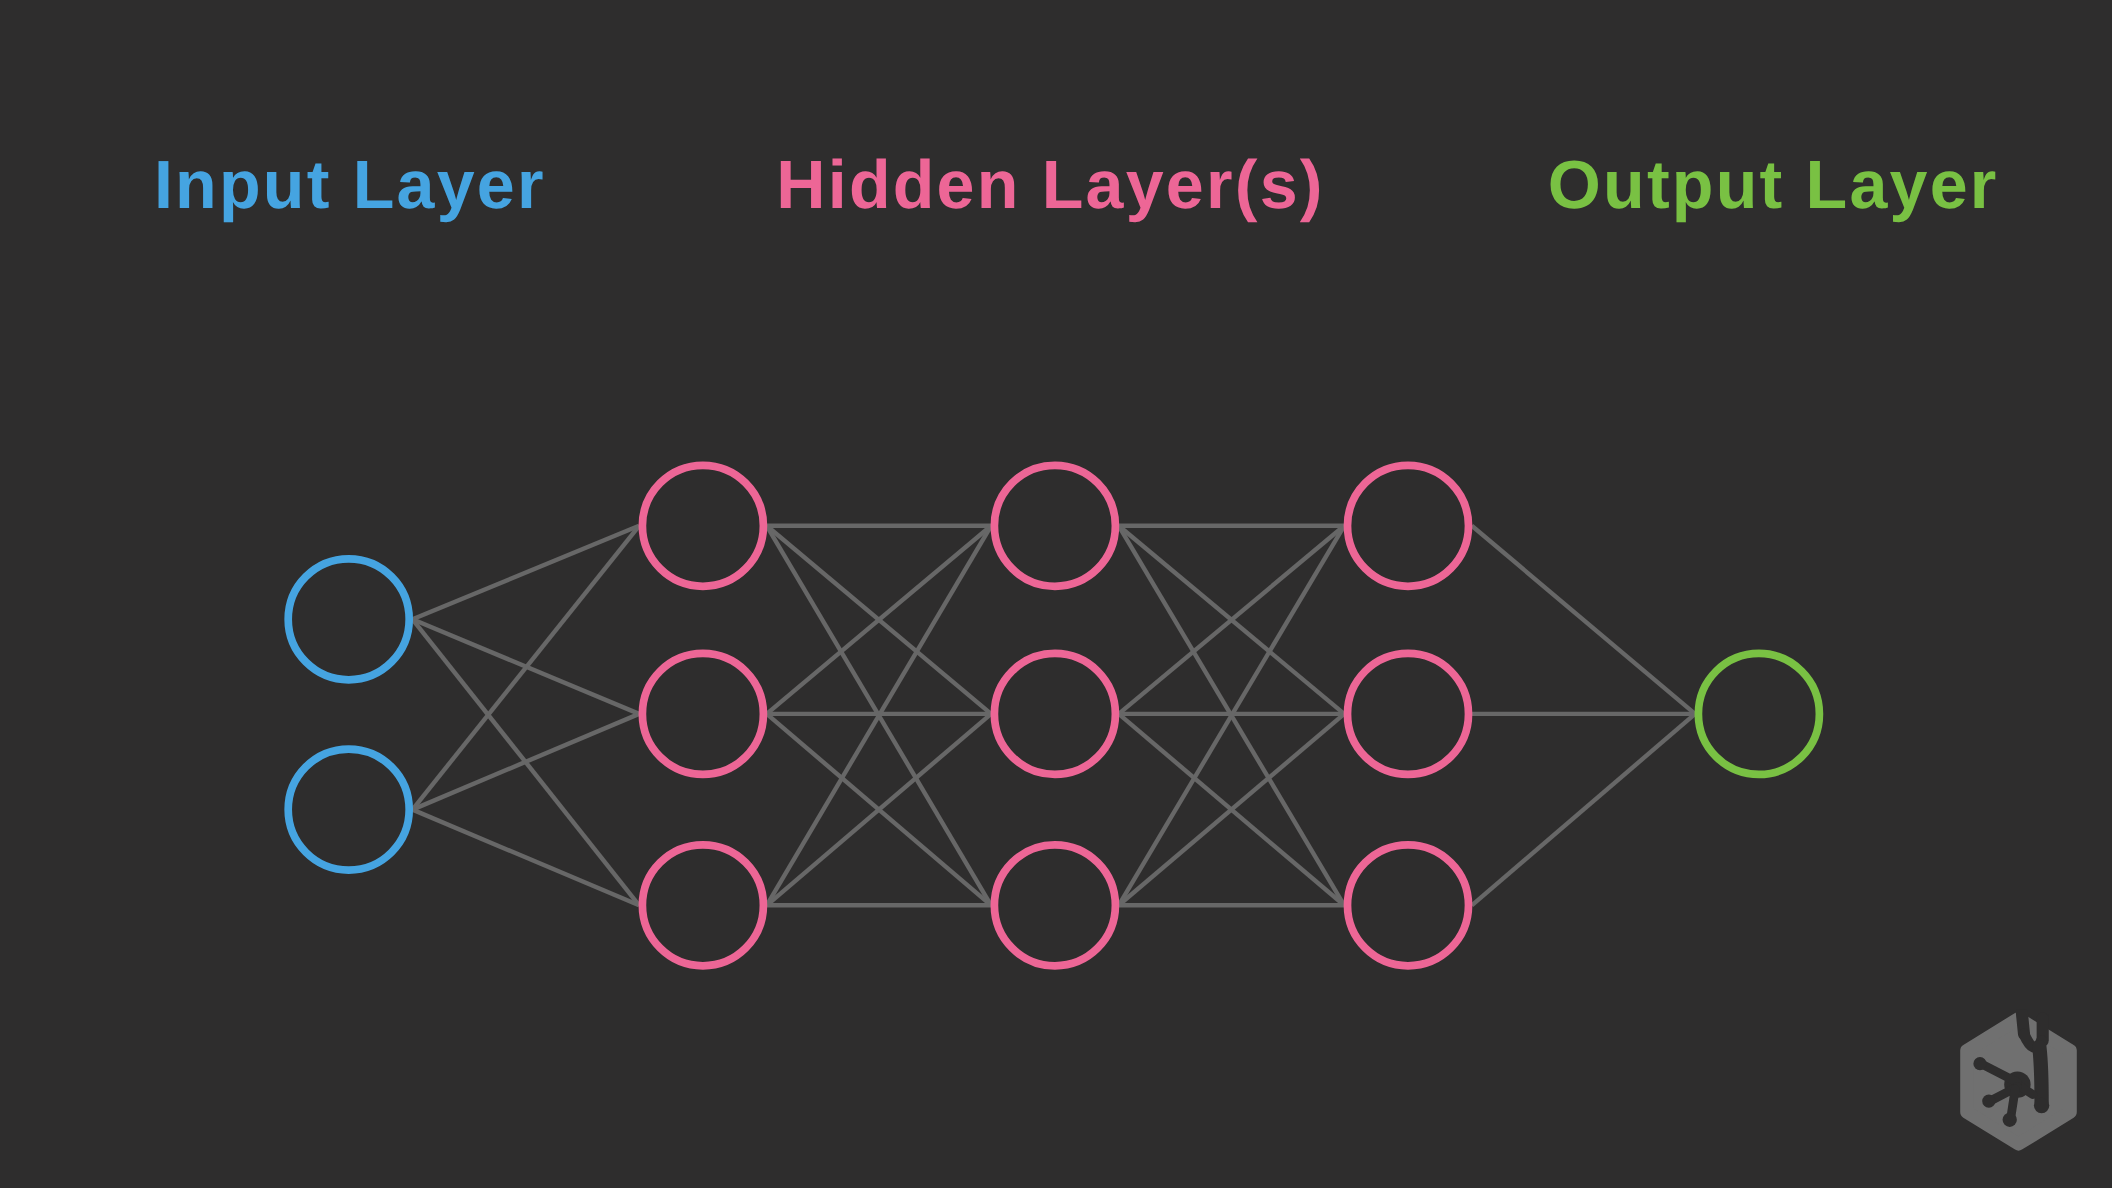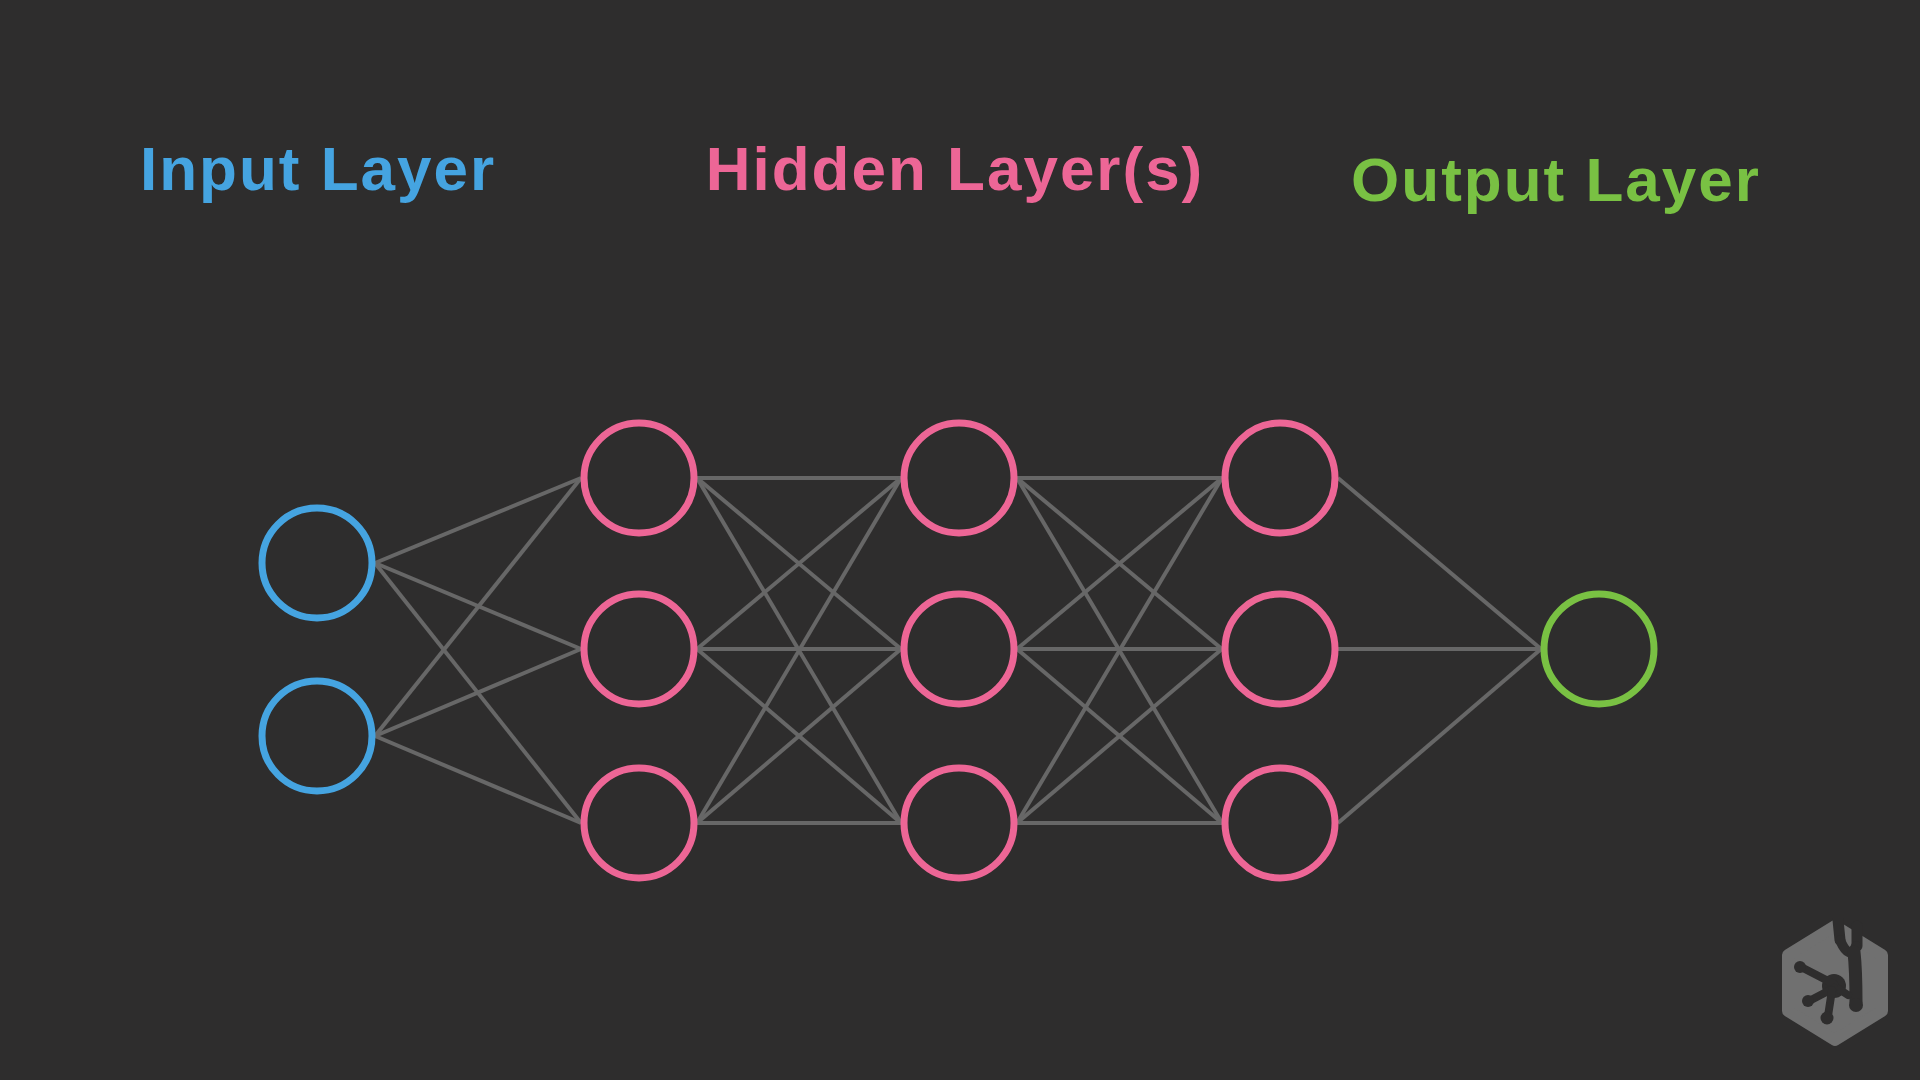--- a/index.html
+++ b/index.html
@@ -30,21 +30,21 @@
   }
   #network-svg { left: 0; top: 0; }
 </style>
 </head>
 <body style="background: rgb(46, 45, 45);">
 
 <div id="stage">
 
   <div class="layer-label" style="left: 318px; top: 138px; color: rgb(69, 164, 225);">Input Layer</div>
   <div class="layer-label" style="left: 955px; top: 138px; color: rgb(237, 102, 150); text-align: center;">Hidden Layer(s)</div>
-  <div class="layer-label" style="left: 1556px; top: 138px; color: rgb(121, 193, 67); margin-top: 11px;">Output Layer</div>
+  <div class="layer-label" style="left: 1612px; top: 138px; color: rgb(121, 193, 67);">Output Layer</div>
 
   <svg id="network-svg" width="1920" height="1080" viewBox="0 0 1920 1080">
       <line x1="375" y1="563" x2="581" y2="478" stroke="#676767" stroke-width="4"></line>
       <line x1="375" y1="563" x2="581" y2="649" stroke="#676767" stroke-width="4"></line>
       <line x1="375" y1="563" x2="581" y2="823" stroke="#676767" stroke-width="4"></line>
       <line x1="375" y1="736" x2="581" y2="478" stroke="#676767" stroke-width="4"></line>
       <line x1="375" y1="736" x2="581" y2="649" stroke="#676767" stroke-width="4"></line>
       <line x1="375" y1="736" x2="581" y2="823" stroke="#676767" stroke-width="4"></line>
       <line x1="697" y1="478" x2="901" y2="478" stroke="#676767" stroke-width="4"></line>
       <line x1="697" y1="478" x2="901" y2="649" stroke="#676767" stroke-width="4"></line>

